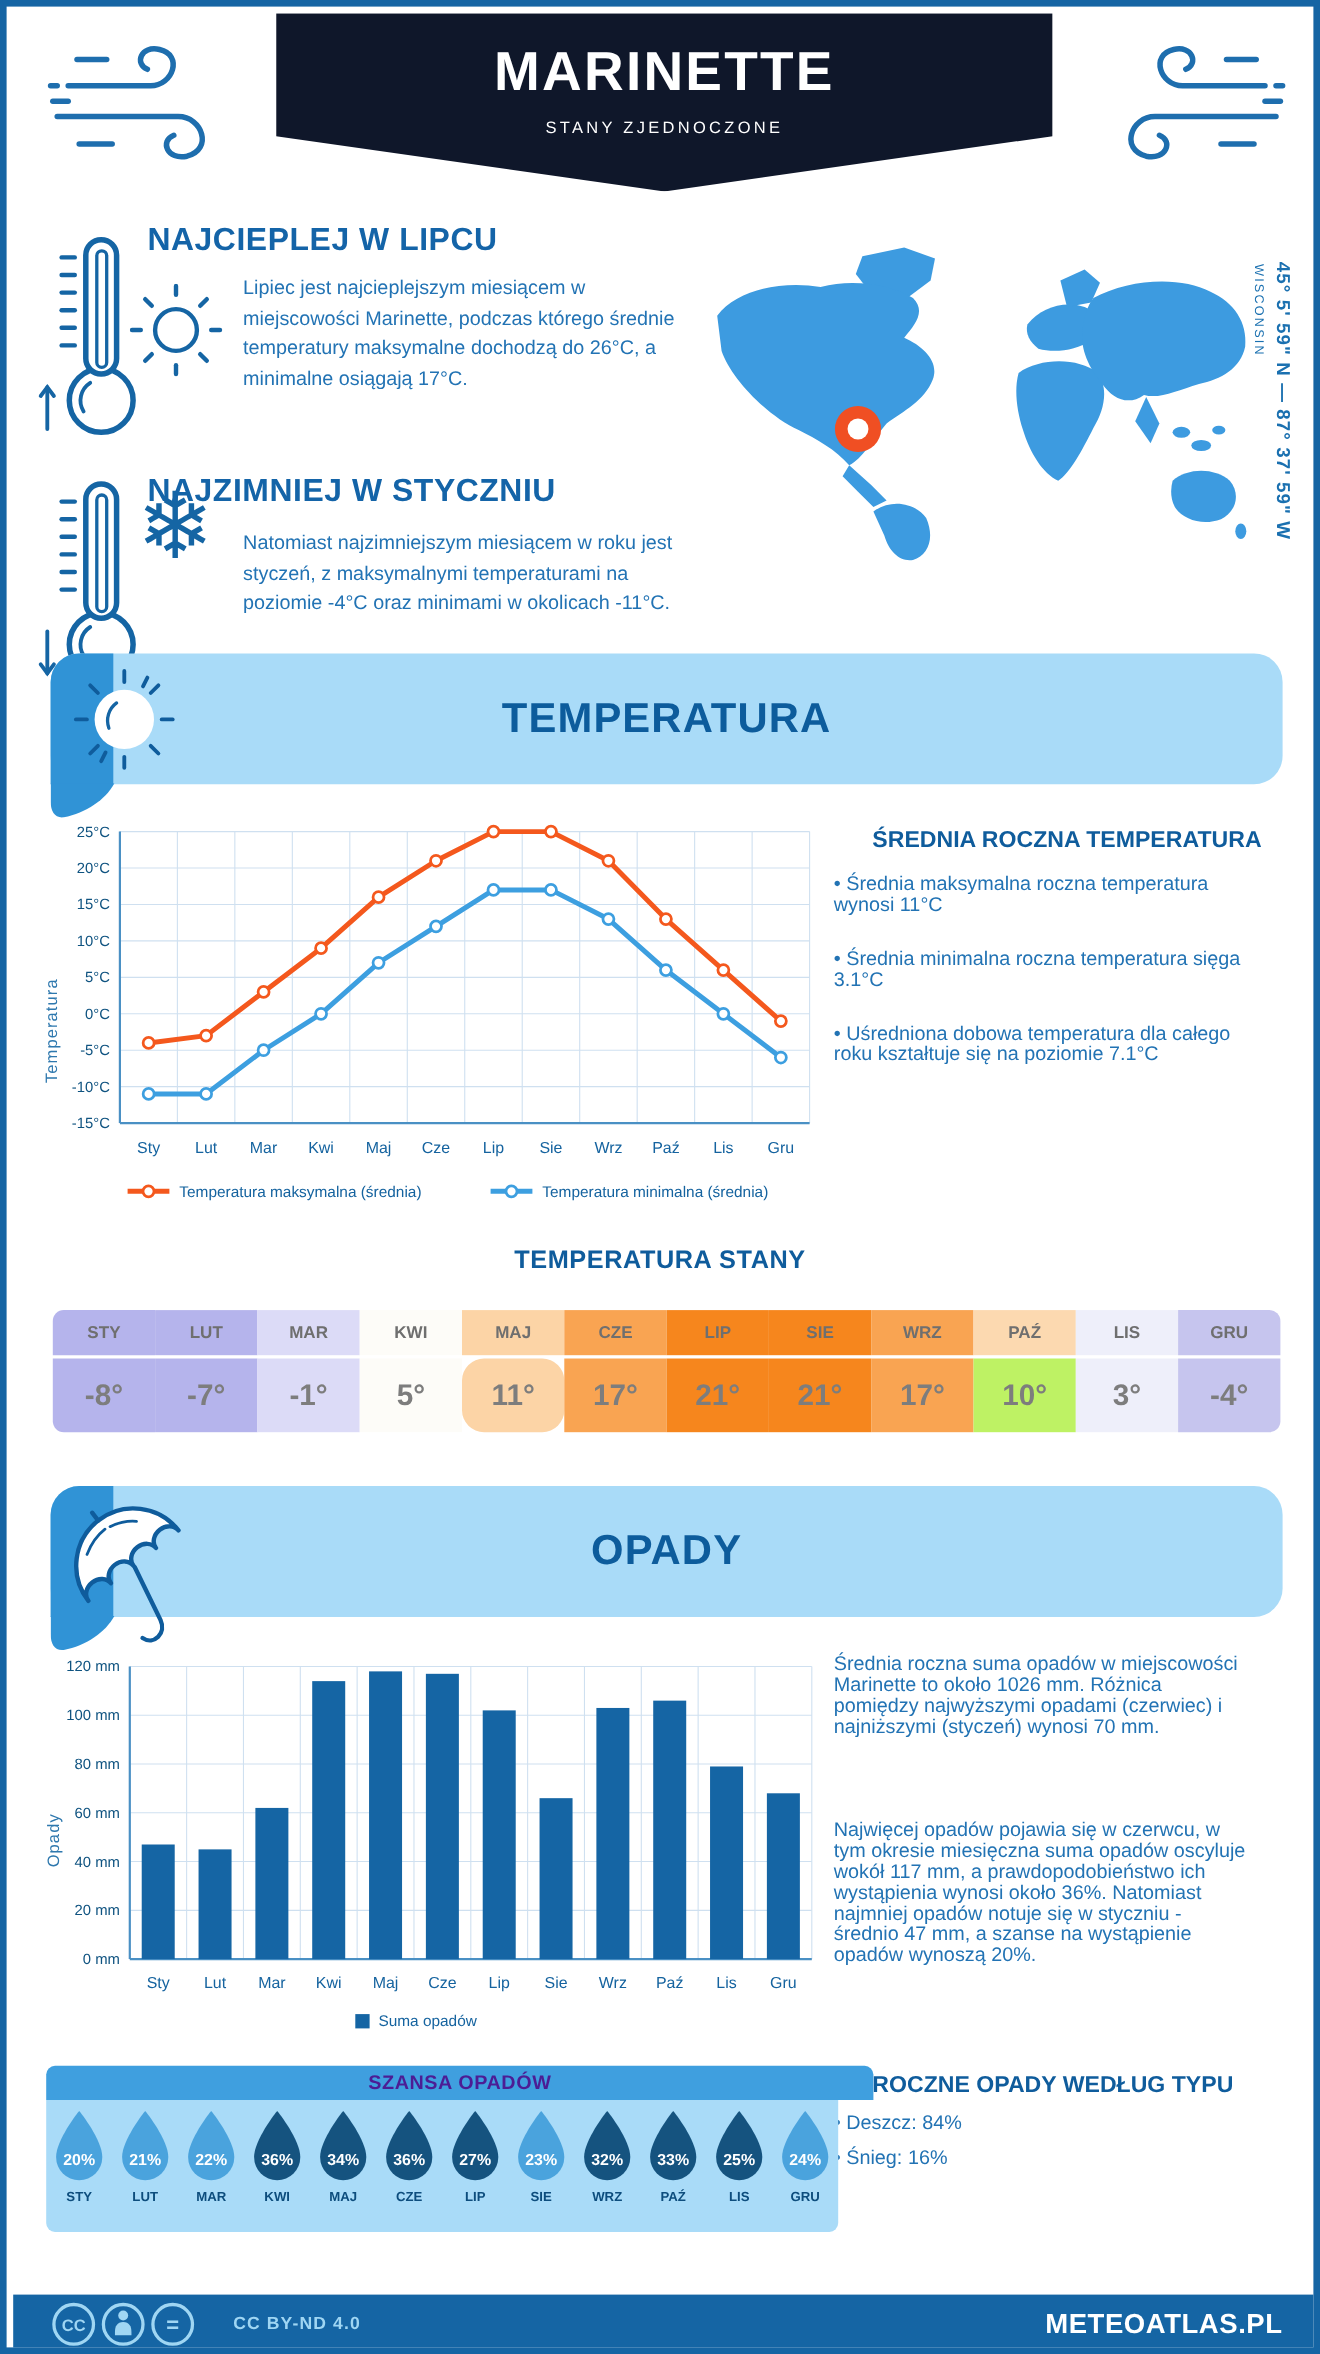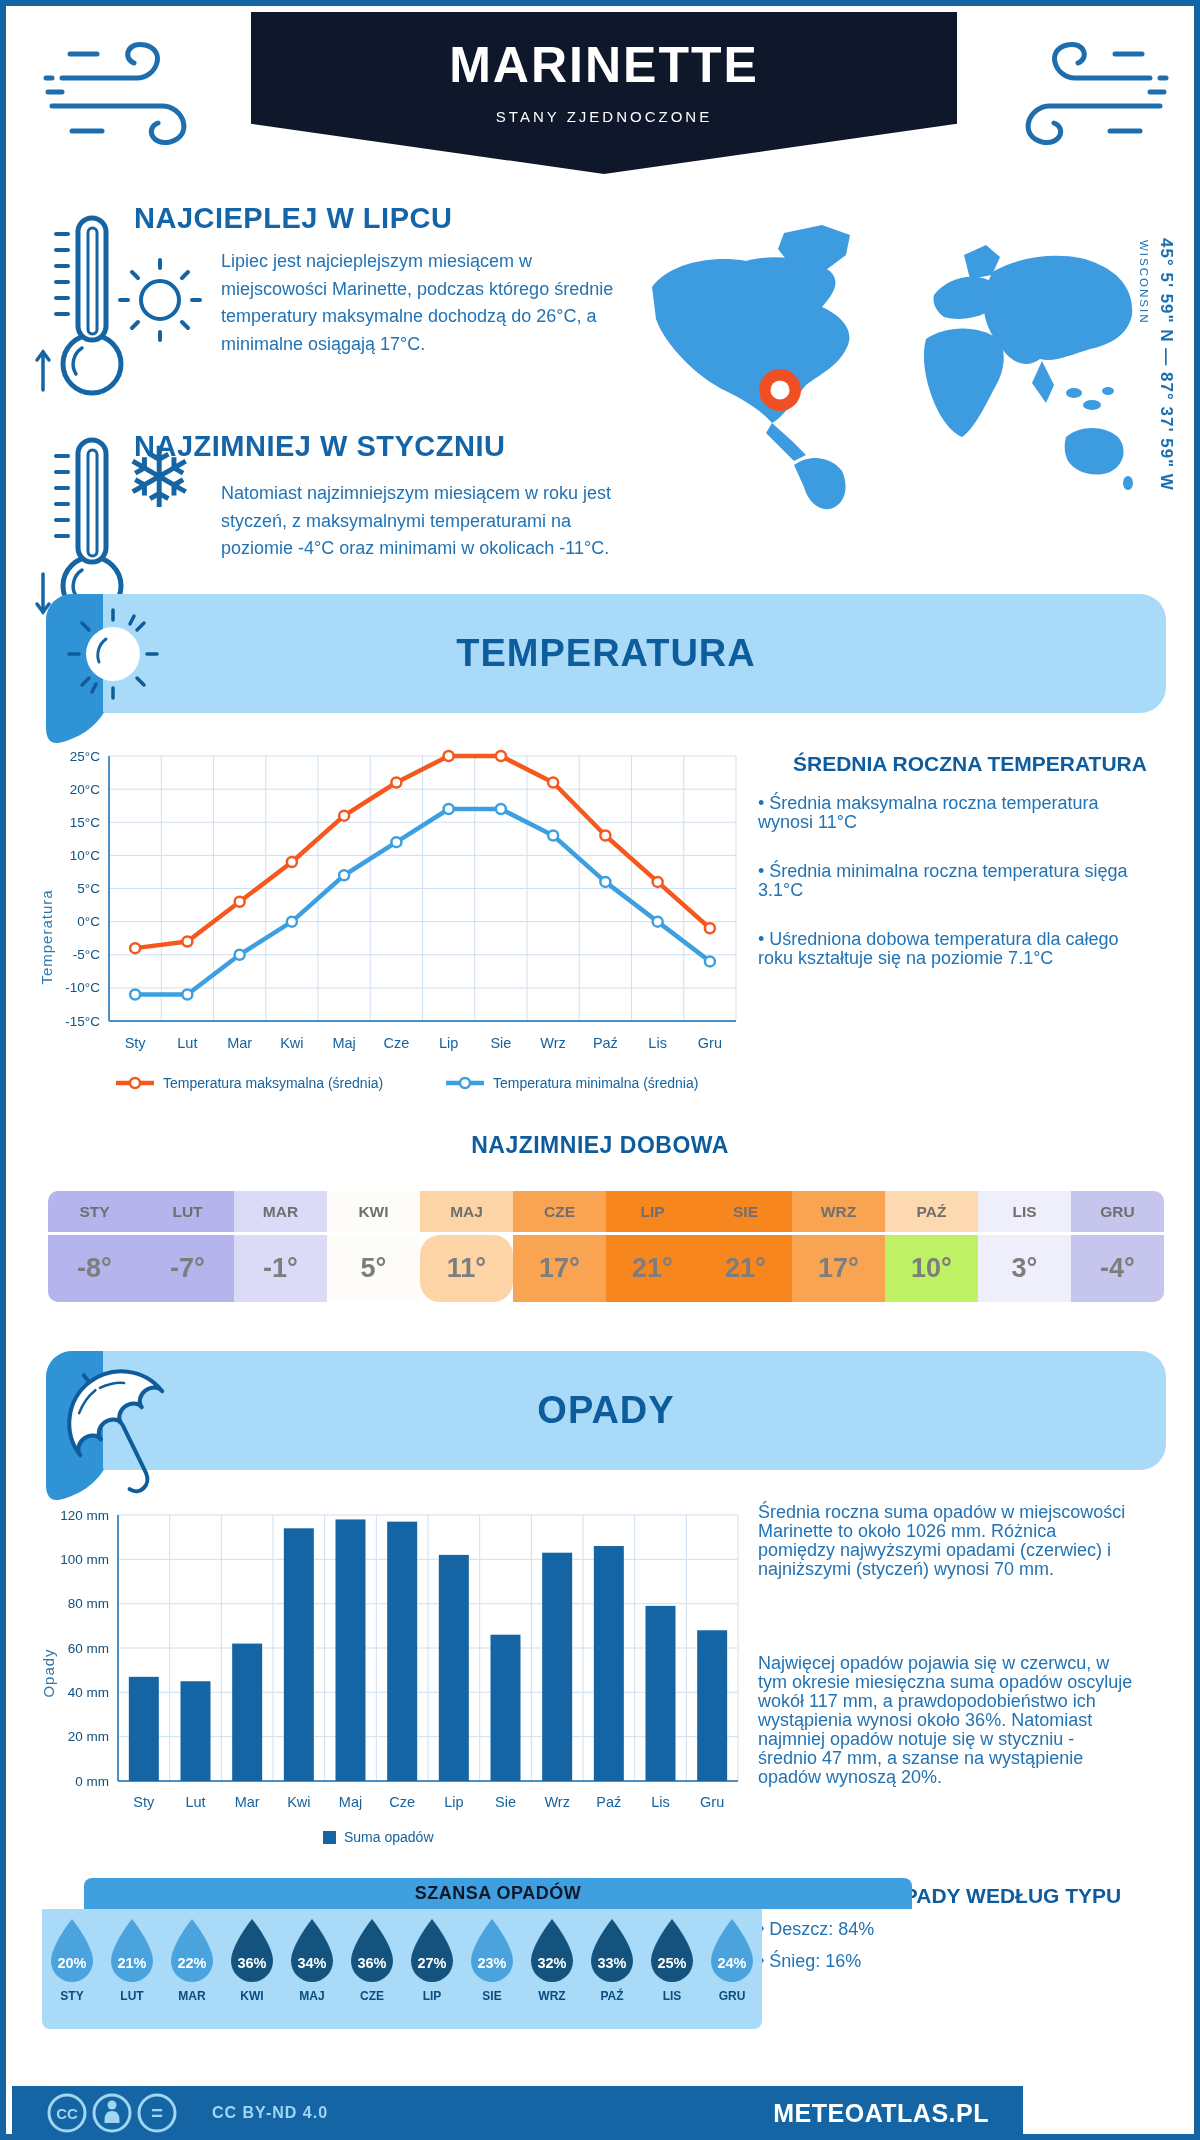--- a/index.html
+++ b/index.html
@@ -41,31 +41,31 @@
   .daily-row.hdr .cell{height:41px;line-height:41px;font-size:15.5px;font-weight:bold;color:#6f6f6f;}
   .daily-row.val{margin-top:3px;}
   .daily-row.val .cell{height:67px;line-height:67px;font-size:27px;font-weight:bold;color:#7d7d7d;}
   .cell{flex:1;text-align:center;}
   .daily-row.hdr .cell:first-child{border-top-left-radius:10px;}
   .daily-row.hdr .cell:last-child{border-top-right-radius:10px;}
   .daily-row.val .cell:first-child{border-bottom-left-radius:10px;}
   .daily-row.val .cell:last-child{border-bottom-right-radius:10px;}
 
   
-  .chance-hdr{position:absolute;left:36px;top:1872px;width:828px;height:31px;background:#3f9fdf;
+  .chance-hdr{position:absolute;left:36px;top:1872px;width:752px;height:31px;background:#3f9fdf;
               border-radius:8px 8px 0 0;display:flex;align-items:center;justify-content:center;
-              font-size:18px;font-weight:bold;color:#0f172a;letter-spacing:.5px;margin-left:42px;}
+              font-size:18px;font-weight:bold;color:#4c1d95;letter-spacing:.5px;}
   .chance-body{position:absolute;left:36px;top:1903px;width:720px;height:120px;background:#a9dbf8;
                border-radius:0 0 8px 8px;display:flex;}
   .drop-item{flex:1;text-align:center;position:relative;}
   .drop-item svg{margin-top:10px;}
   .drop-month{margin-top:2px;font-size:12px;font-weight:bold;color:#0d4d7d;}
 
   
-  .footer{position:absolute;left:6px;top:2080px;width:1011px;height:54px;background:#1565a4;
+  .footer{position:absolute;left:6px;top:2080px;width:1188px;height:54px;background:#1565a4;
           display:flex;align-items:center;justify-content:space-between;box-sizing:border-box;
           padding:0 34px;}
   .footer-left{display:flex;align-items:center;}
   .lic-label{margin-left:16px;font-size:16px;font-weight:bold;color:#9fd6f3;letter-spacing:1px;}
   .site-label{font-size:25px;font-weight:bold;color:#ffffff;letter-spacing:.5px;}
 
   svg text{font-family:"Liberation Sans", sans-serif;}
 </style>
 </head>
 <body>
@@ -295,21 +295,21 @@
         <text x="457" y="347" font-size="14" fill="#15639f">Temperatura minimalna (średnia)</text>
       </g>
       <text transform="translate(16,196) rotate(-90)" font-size="15" fill="#2e78ae" letter-spacing="1px" text-anchor="middle">Temperatura</text>
     </svg>
 
   <div class="panel-heading" style="top:746px;">ŚREDNIA ROCZNA TEMPERATURA</div>
   <div class="panel-p" style="top:788px;">• Średnia maksymalna roczna temperatura wynosi 11°C</div>
   <div class="panel-p" style="top:856px;">• Średnia minimalna roczna temperatura sięga 3.1°C</div>
   <div class="panel-p" style="top:924px;">• Uśredniona dobowa temperatura dla całego roku kształtuje się na poziomie 7.1°C</div>
 
-  <div class="daily-title">NAJZIMNIEJ DOBOWA</div>
+  <div class="daily-title">TEMPERATURA STANY</div>
   <div class="daily-table">
     <div class="daily-row hdr" id="daily-months">
         <div class="cell" style="background: rgb(181, 180, 236);">STY</div>
         <div class="cell" style="background: rgb(181, 180, 236);">LUT</div>
         <div class="cell" style="background: rgb(220, 219, 247);">MAR</div>
         <div class="cell" style="background: rgb(253, 252, 248);">KWI</div>
         <div class="cell" style="background: rgb(252, 212, 166);">MAJ</div>
         <div class="cell" style="background: rgb(249, 164, 82);">CZE</div>
         <div class="cell" style="background: rgb(246, 134, 29);">LIP</div>
         <div class="cell" style="background: rgb(246, 134, 29);">SIE</div>

